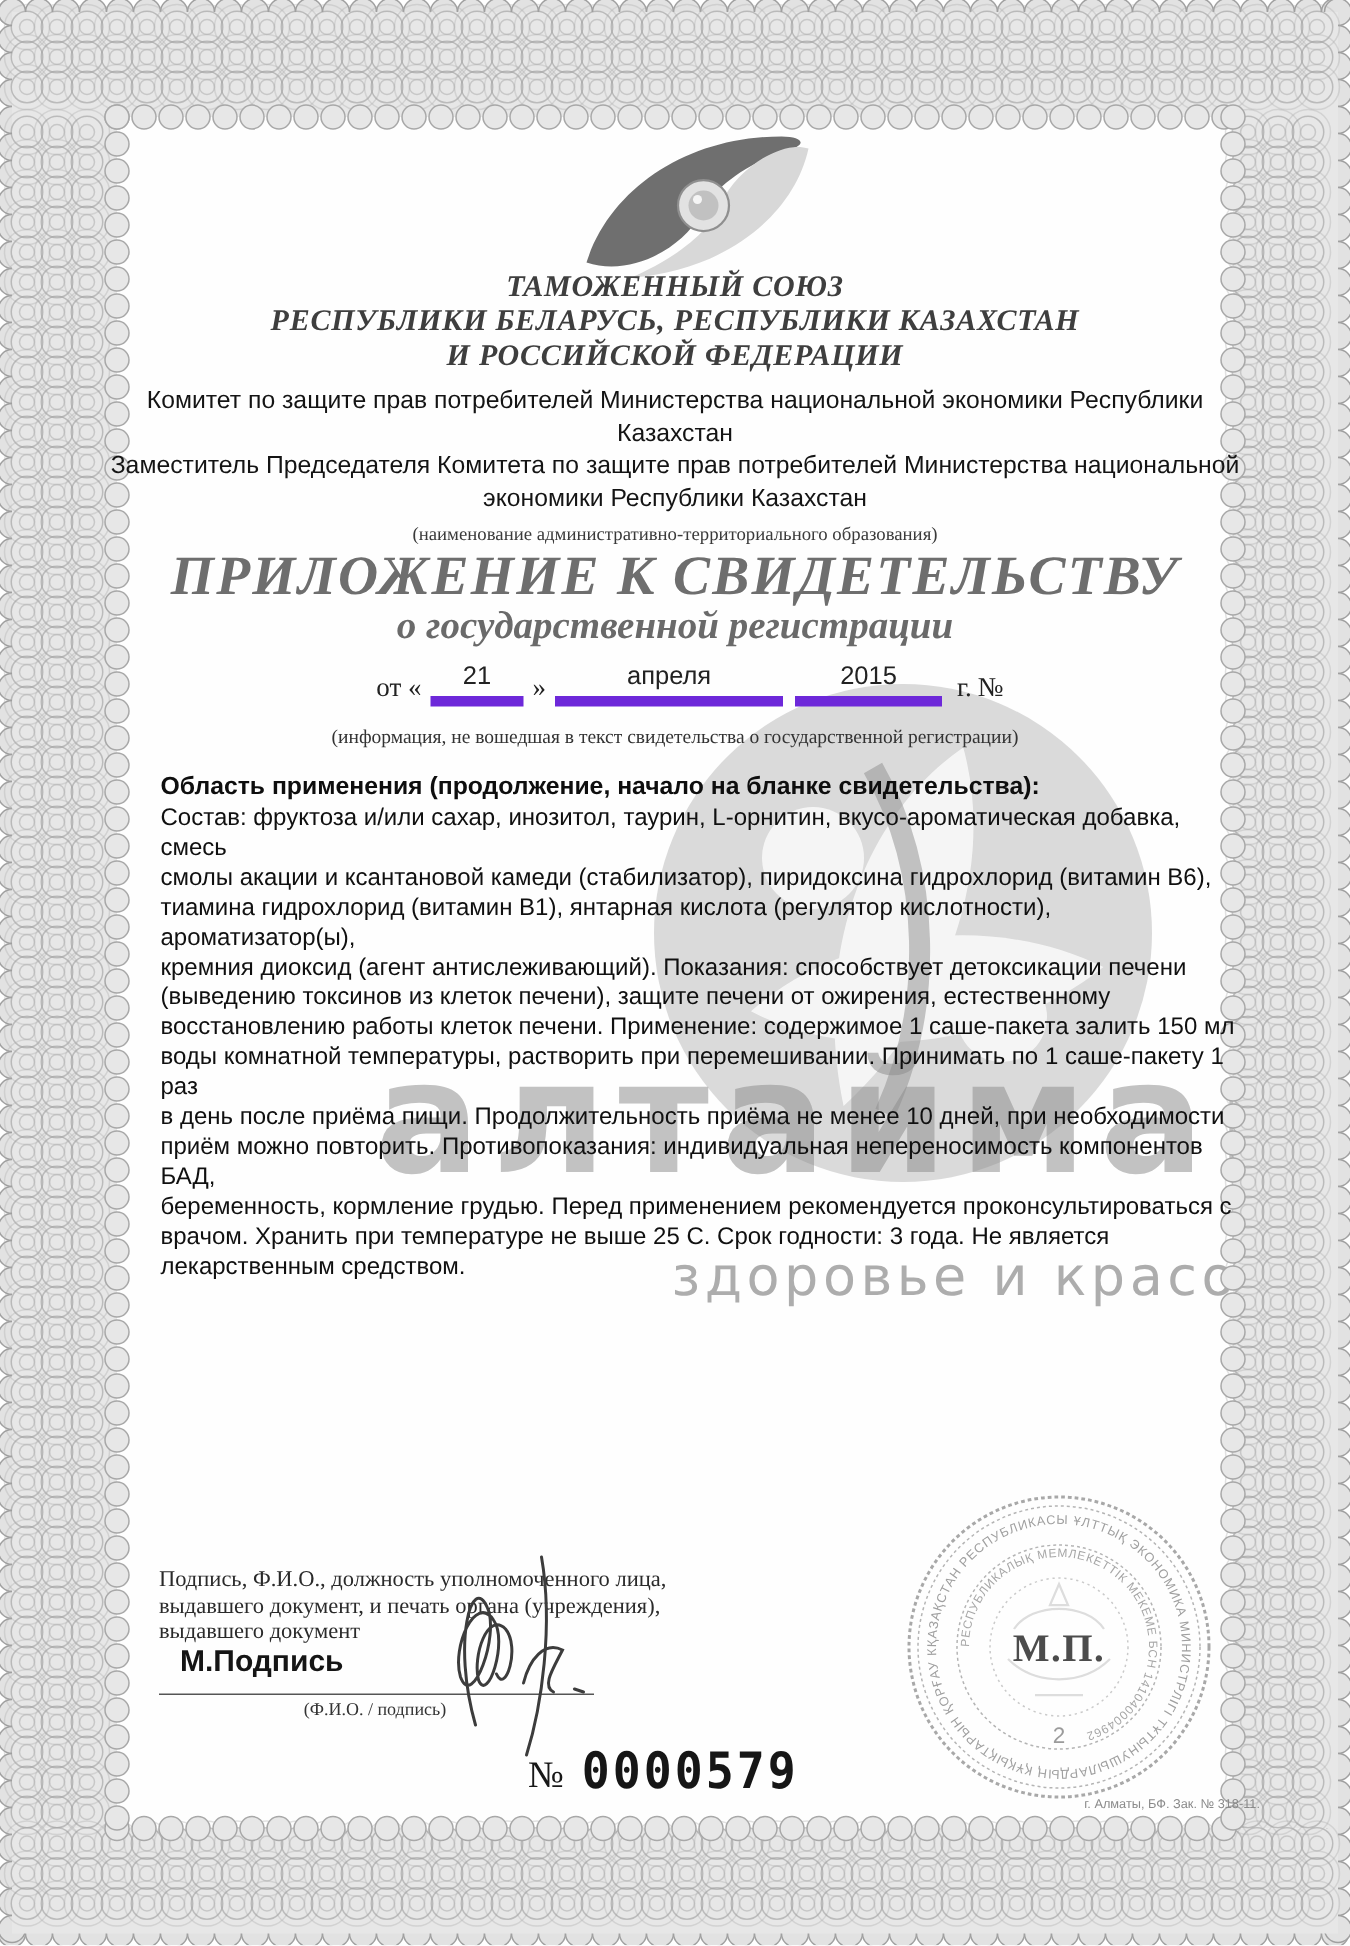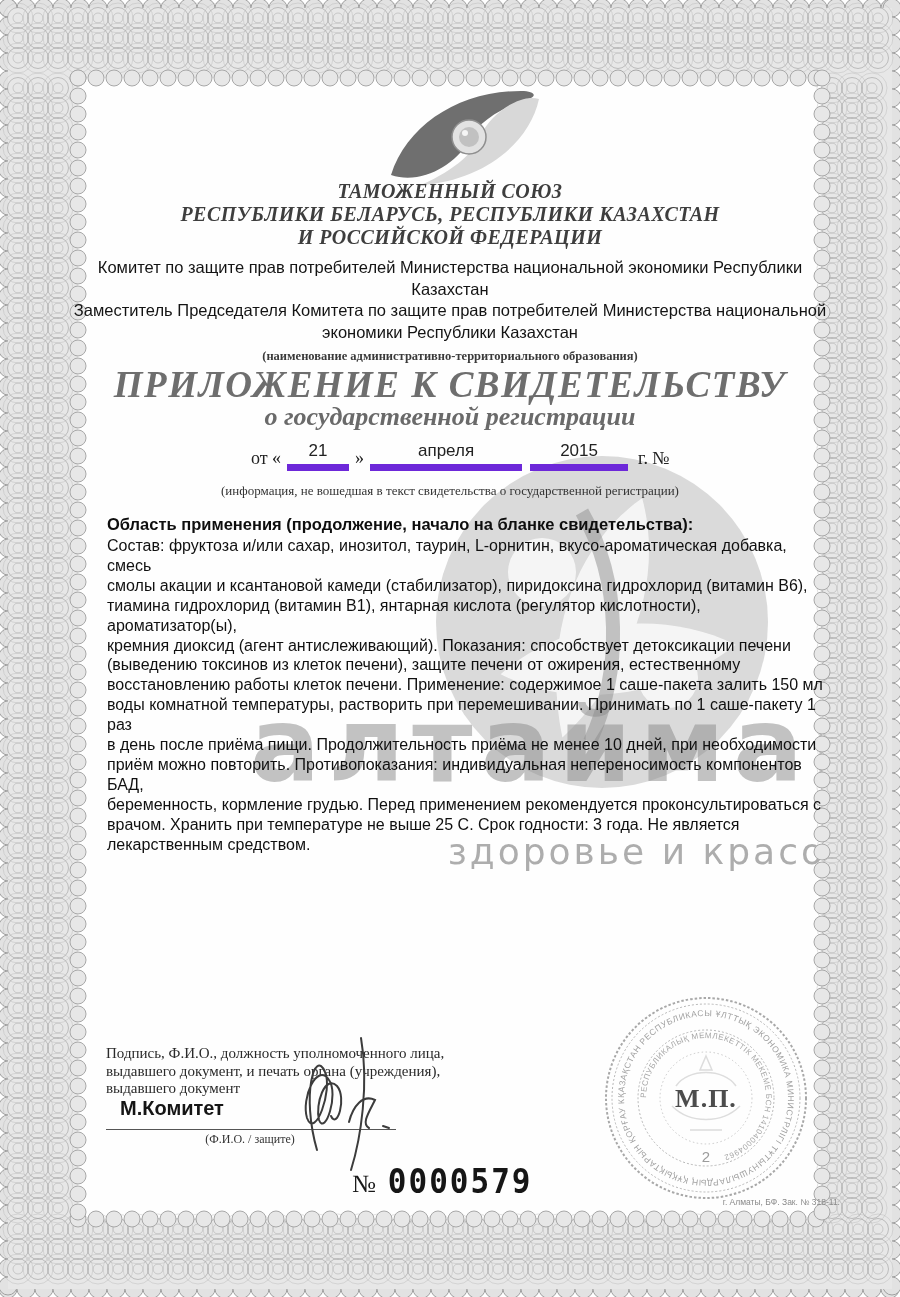--- a/index.html
+++ b/index.html
@@ -8,21 +8,21 @@
   .abs{position:absolute;}
   svg{display:block;}
 
   
   .union-block{left:0;top:180px;width:900px;text-align:center;
       font-family:"Liberation Serif",serif;font-style:italic;font-weight:bold;
       font-size:20px;line-height:23px;color:#3e3e3e;white-space:pre-line;letter-spacing:.5px;}
   .committee-block{left:70px;top:257px;width:760px;text-align:center;
       font-size:16.5px;line-height:21.5px;color:#141414;white-space:pre-line;}
   .org-caption{left:0;top:349px;width:900px;text-align:center;
-      font-family:"Liberation Serif",serif;font-size:12.5px;color:#3a3a3a;font-weight:bold;}
+      font-family:"Liberation Serif",serif;font-size:12.5px;color:#3a3a3a;}
 
   .title-main{left:0;top:363px;width:900px;text-align:center;
       font-family:"Liberation Serif",serif;font-style:italic;font-weight:bold;
       font-size:37px;color:#6e6e6e;letter-spacing:1.5px;}
   .title-sub{left:0;top:402px;width:900px;text-align:center;
       font-family:"Liberation Serif",serif;font-style:italic;font-weight:bold;
       font-size:26px;color:#6a6a6a;}
 
   .date-row{left:90px;top:441px;width:740px;display:flex;justify-content:center;
       align-items:flex-end;font-family:"Liberation Serif",serif;font-size:18px;color:#222;}
@@ -2412,23 +2412,23 @@
 воды комнатной температуры, растворить при перемешивании. Принимать по 1 саше-пакету 1 раз
 в день после приёма пищи. Продолжительность приёма не менее 10 дней, при необходимости
 приём можно повторить. Противопоказания: индивидуальная непереносимость компонентов БАД,
 беременность, кормление грудью. Перед применением рекомендуется проконсультироваться с
 врачом. Хранить при температуре не выше 25 С. Срок годности: 3 года. Не является
 лекарственным средством.</div>
 
   <div class="abs sig-note layer-text">Подпись, Ф.И.О.,  должность уполномоченного лица,
 выдавшего документ, и печать органа (учреждения),
 выдавшего документ</div>
-  <div class="abs sig-name layer-text">М.Комитет</div>
+  <div class="abs sig-name layer-text">М.Подпись</div>
   <div class="abs sig-line layer-text"></div>
-  <div class="abs sig-caption layer-text">(Ф.И.О. / защите)</div>
+  <div class="abs sig-caption layer-text">(Ф.И.О. / подпись)</div>
 
   <svg class="abs layer-text" width="170" height="140" viewBox="0 0 170 140" style="left:265px;top:1032px;">
     <g fill="none" stroke="#3c3c3c" stroke-width="2" stroke-linecap="round">
       <path d="M52,118 C36,62 50,16 60,40 C68,58 50,108 42,86 C36,66 52,30 64,48 C74,62 60,104 54,88 C50,72 60,42 72,54 C82,66 72,98 66,84"></path>
       <path d="M84,90 C88,74 98,62 110,68 C104,80 96,92 104,96"></path>
       <path d="M96,6 C104,52 96,106 86,138"></path>
       <path d="M118,94 l6,2"></path>
     </g>
   </svg>
 

